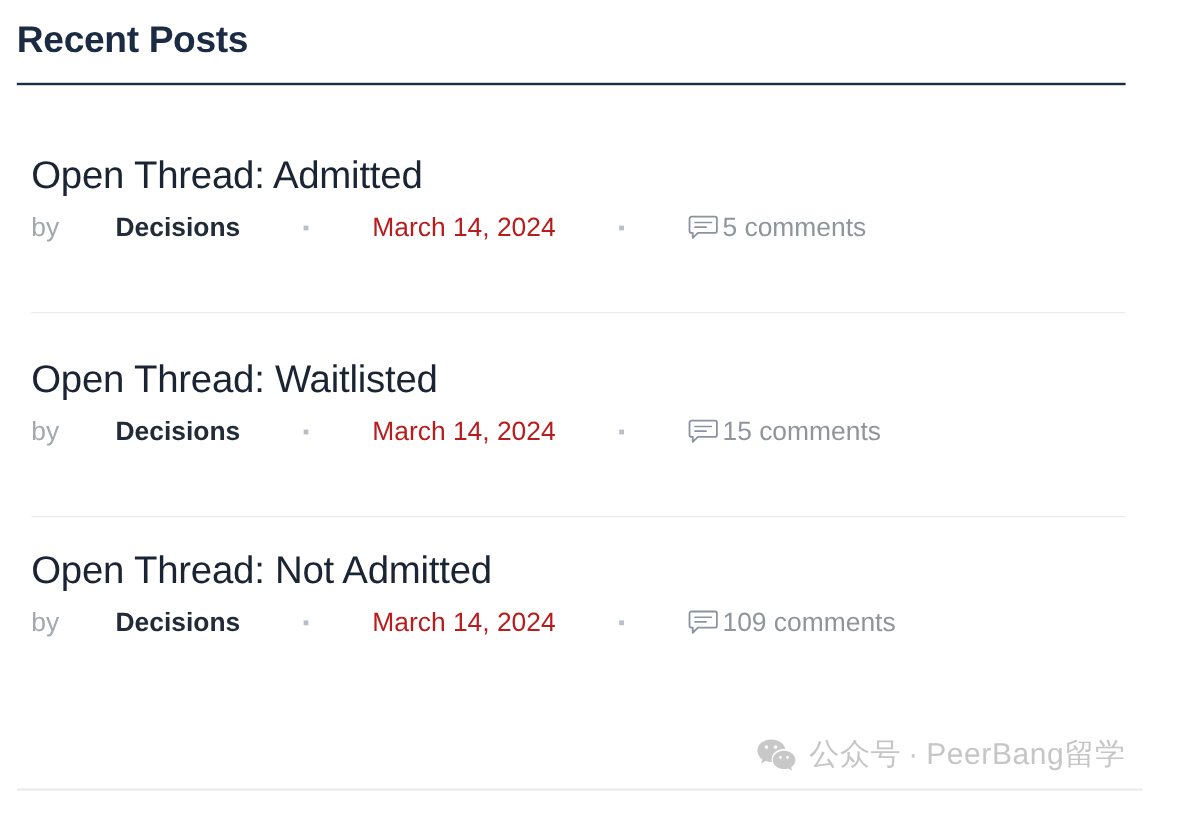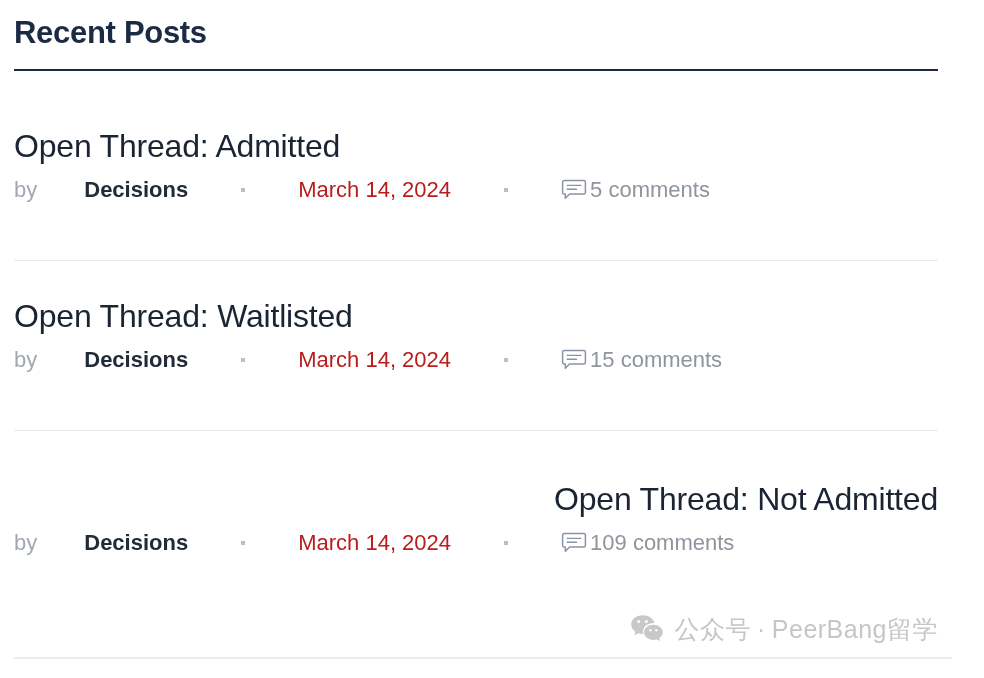--- a/index.html
+++ b/index.html
@@ -45,24 +45,25 @@
 
   
   .post-list {
     list-style: none;
     margin: 0;
     padding: 0;
   }
   .post-item {
     position: relative;
     box-sizing: border-box;
+    margin-left: 12px;
   }
   .post-item--0 { padding-top: 56px; padding-bottom: 57px; }
   .post-item--1 { padding-top: 37px; padding-bottom: 57px; }
-  .post-item--2 { padding-top: 50px; padding-bottom: 10px; text-align: right; }
+  .post-item--2 { padding-top: 26px; padding-bottom: 10px; }
 
   .post-item + .post-item::before {
     content: "";
     position: absolute;
     top: 0;
     left: 0;
     right: 0;
     height: 1px;
     background: #e8eaec;
   }
@@ -124,20 +125,21 @@
     flex: none;
   }
   .comment-icon svg { display: block; }
 
   
   .watermark {
     position: absolute;
     right: 14px;
     bottom: 34px;
     display: flex;
+    align-items: center;
     color: #c6c6c6;
     font-size: 25px;
     line-height: 30px;
     white-space: nowrap;
     letter-spacing: 0.5px;
   }
   .wechat-icon {
     width: 34px;
     height: 28px;
     margin-right: 10px;

